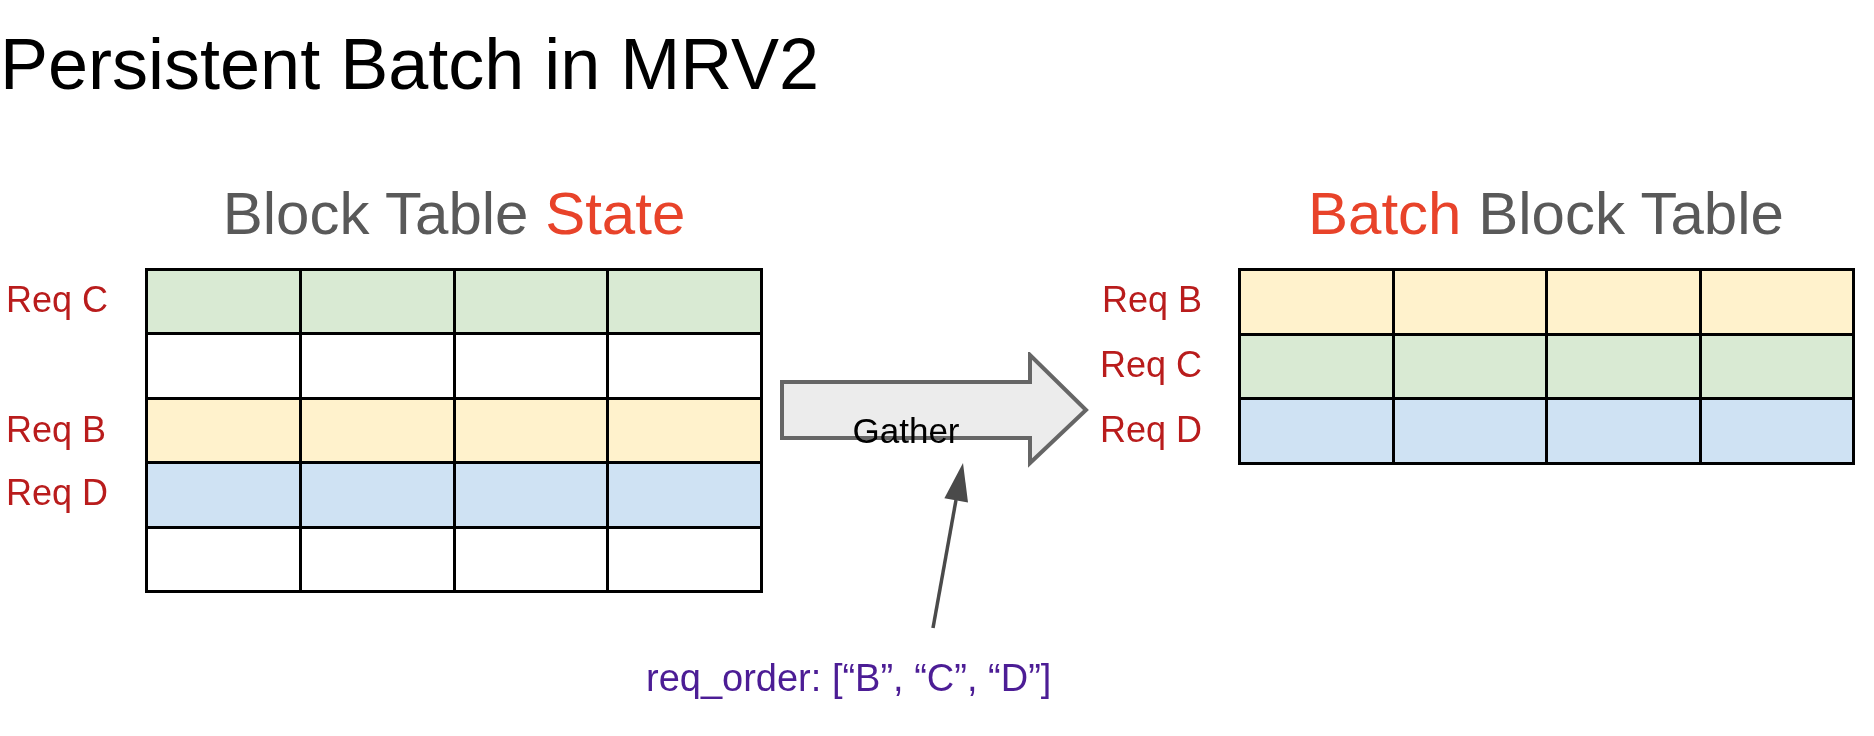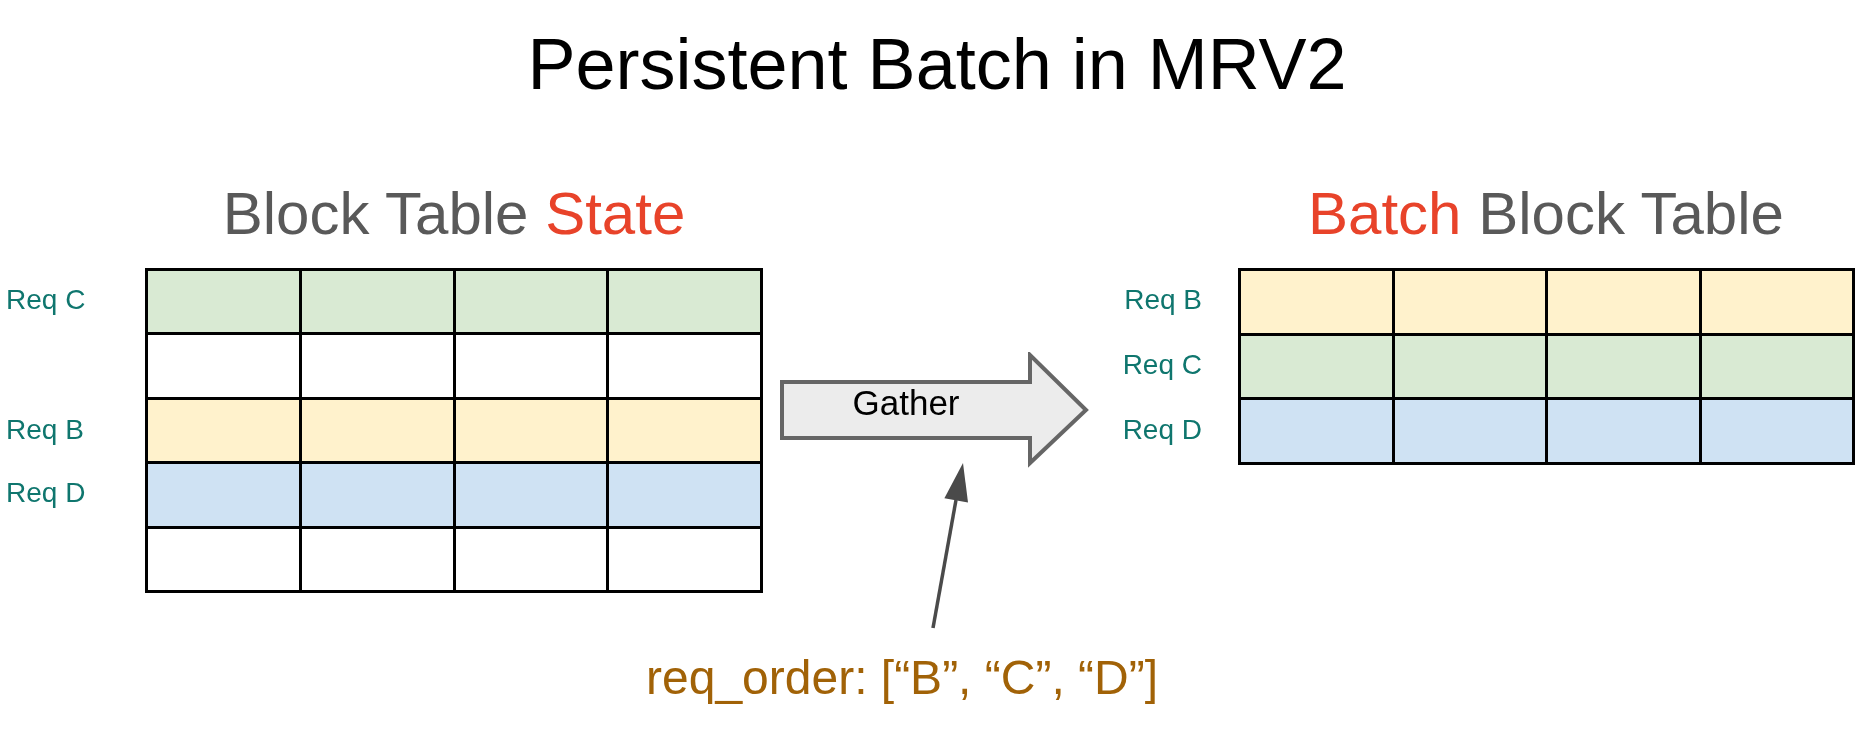--- a/index.html
+++ b/index.html
@@ -5,61 +5,61 @@
   html,body{margin:0;padding:0;}
   body{
     width:1874px;height:736px;position:relative;overflow:hidden;
     background:#ffffff;
     font-family:"Liberation Sans", sans-serif;
     color:#000;
   }
   .abs{position:absolute;}
   
   #title{
-    left:0;top:26px;width:1874px;text-align:center;
+    left:0;top:26px;width:1874px;text-align:left;
     font-size:72px;line-height:76px;color:#000;white-space:nowrap;
   }
   
   .heading{
     top:182px;font-size:60px;line-height:64px;text-align:center;white-space:nowrap;
   }
   #left-heading{left:95px;width:718px;}
   #right-heading{left:1196px;width:700px;}
   .gray-part{color:#595959;margin-top:29px;}
   .red-part{color:#e8432a;font-weight:normal;}
   
   .block-table{
     display:grid;background:#000;padding:3px;gap:3px;box-sizing:border-box;
   }
   #left-table{left:145px;top:268px;width:618px;height:325px;}
   #right-table{left:1238px;top:268px;width:617px;height:197px;}
   .cell{width:100%;height:100%;}
   
   .row-label{
-    font-size:28px;line-height:34px;color:#0f766e;white-space:nowrap;
+    font-size:36px;line-height:34px;color:#b91c1c;white-space:nowrap;
   }
   .left-label{left:6px;text-align:left;}
   #label-left-c{top:283px;}
   #label-left-b{top:413px;}
   #label-left-d{top:476px;}
   .right-label{right:672px;text-align:right;}
   #label-right-b{top:283px;}
   #label-right-c{top:348px;}
   #label-right-d{top:413px;}
   
   #gather-arrow-svg{left:780px;top:352px;}
   #gather-label{
-    left:782px;top:384px;width:248px;text-align:center;
+    left:782px;top:412px;width:248px;text-align:center;
     font-size:35px;line-height:38px;color:#000;
   }
   
   #annotation-arrow-svg{left:905px;top:450px;}
   
   #req-order-text{
-    left:646px;top:650px;font-size:48px;line-height:56px;color:#a16207;white-space:nowrap;
+    left:646px;top:650px;font-size:38px;line-height:56px;color:#4c1d95;white-space:nowrap;
   }
 </style>
 </head>
 <body>
 
 <div id="title" class="abs">Persistent Batch in MRV2</div>
 
 <div id="left-heading" class="abs heading">
   <span class="gray-part">Block Table </span><span class="red-part">State</span>
 </div>

